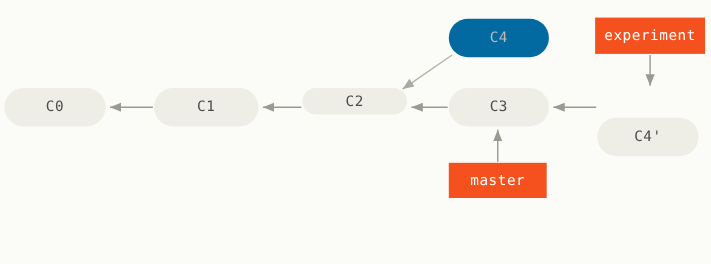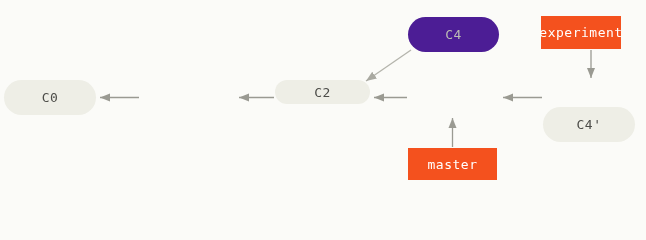--- a/index.html
+++ b/index.html
@@ -33,21 +33,21 @@
     border-radius: 18px;
     display: flex;
     align-items: center;
     justify-content: center;
     font-size: 13px;
     color: #4c4c48;
     letter-spacing: 0.5px;
     z-index: 2;
   }
   .commit.faded {
-    background: #4c1d95;
+    background: #0369a1;
     color: #bcbcb4;
   }
   .label-box {
     position: absolute;
     box-sizing: border-box;
     background: #f4511e;
     display: flex;
     align-items: center;
     justify-content: center;
     font-size: 13px;
@@ -83,35 +83,41 @@
 
     <line x1="452.5" y1="147" x2="452.5" y2="118" stroke="#9a9a92" stroke-width="1.3" marker-end="url(#arrow)"></line>
 
     <line x1="591" y1="50" x2="591" y2="78" stroke="#9a9a92" stroke-width="1.3" marker-end="url(#arrow)"></line>
   </svg>
 
   <div class="commit" style="left:4px;  top:80px; width:92px; height:35px;text-align:right;">
     <span>C0</span>
   </div>
 
+  <div class="commit" style="left:140px; top:80px; width:95px; height:35px;">
+    <span>C1</span>
+  </div>
 
   <div class="commit" style="left:275px; top:80px; width:95px; height:24px;">
     <span>C2</span>
   </div>
 
+  <div class="commit" style="left:408px; top:80px; width:91px; height:35px;">
+    <span>C3</span>
+  </div>
 
   <div class="commit" style="left:543px; top:80px; width:92px; height:35px;margin-top:27px;">
     <span>C4'</span>
   </div>
 
   <div class="commit faded" style="left:408px; top:17px; width:91px; height:35px;">
     <span>C4</span>
   </div>
 
-  <div class="label-box" style="left:541px; top:16px; width:80px; height:33px;">
+  <div class="label-box" style="left:541px; top:16px; width:100px; height:33px;">
     <span>experiment</span>
   </div>
 
   <div class="label-box" style="left:408px; top:148px; width:89px; height:32px;">
     <span>master</span>
   </div>
 
 </div>
 
 </body></html>

